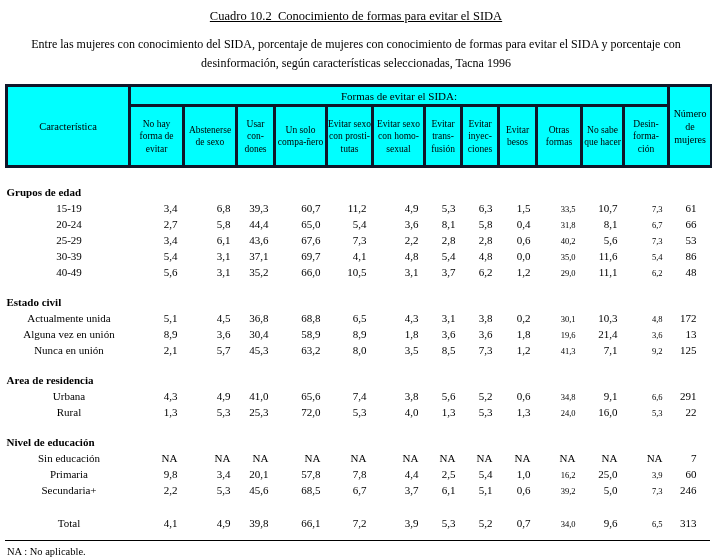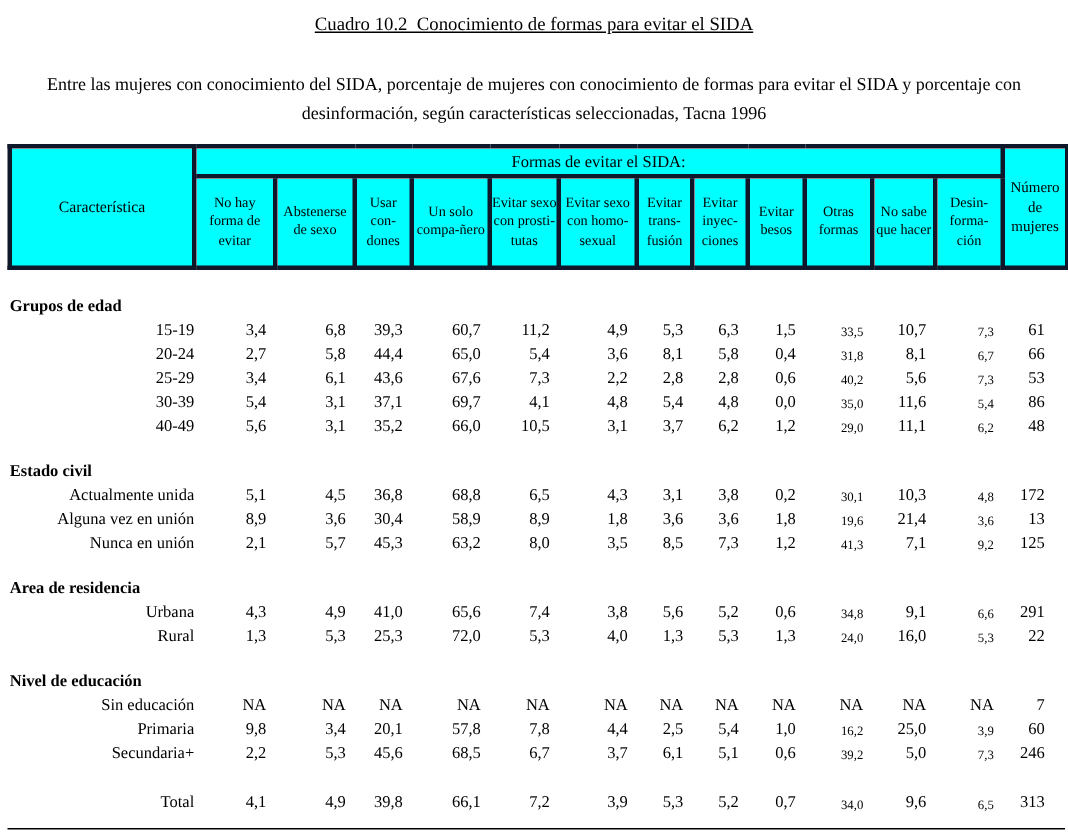--- a/index.html
+++ b/index.html
@@ -1,28 +1,28 @@
 <!DOCTYPE html>
 <html><head>
 <meta charset="utf-8">
 <style>
   html,body{margin:0;padding:0;background:#fff;width:712px;height:557px;overflow:hidden;
     font-family:"Liberation Serif","DejaVu Serif",serif;color:#000;}
   .page{position:relative;width:712px;height:557px;}
   .title{padding-top:9px;text-align:center;font-size:12.5px;text-decoration:underline;white-space:pre;}
-  .subtitle{margin:23px auto 0;width:656px;text-align:center;font-size:12px;line-height:1.6;}
+  .subtitle{margin:11px auto 0;width:656px;text-align:center;font-size:12px;line-height:1.6;}
   table.data{border-collapse:collapse;table-layout:fixed;width:705px;margin:11px 0 0 5px;}
   thead th{background:#00ffff;border:3px solid #0f172a;font-weight:normal;text-align:center;
     vertical-align:middle;padding:0;overflow:hidden;font-size:9.5px;line-height:1.3;}
   th.corner{font-size:10.5px;}
   th.span-head{font-size:11px;height:17px;}
   tr.subhead th{height:58px;}
   th.lastcol{font-size:10px;margin-top:29px;}
   tbody td{padding:0;height:16px;vertical-align:bottom;font-size:11px;line-height:1.15;}
-  td.rowlabel{text-align:right;padding-left:2px;}
+  td.rowlabel{text-align:center;padding-left:2px;}
   td.num{text-align:right;padding-right:6px;}
   td.num.small{font-size:8.5px;}
   td.num.lastnum{padding-right:15px;}
   tr.section-label td{font-weight:bold;padding-top:14px;font-size:11px;}
   tr.total-row td{padding-top:17px;}
   .footnote-rule{width:705px;margin:11px 0 0 5px;border-top:1px solid #000;}
   .footnote{padding:5px 0 0 7px;font-size:10.5px;}
 </style>
 </head>
 <body>

